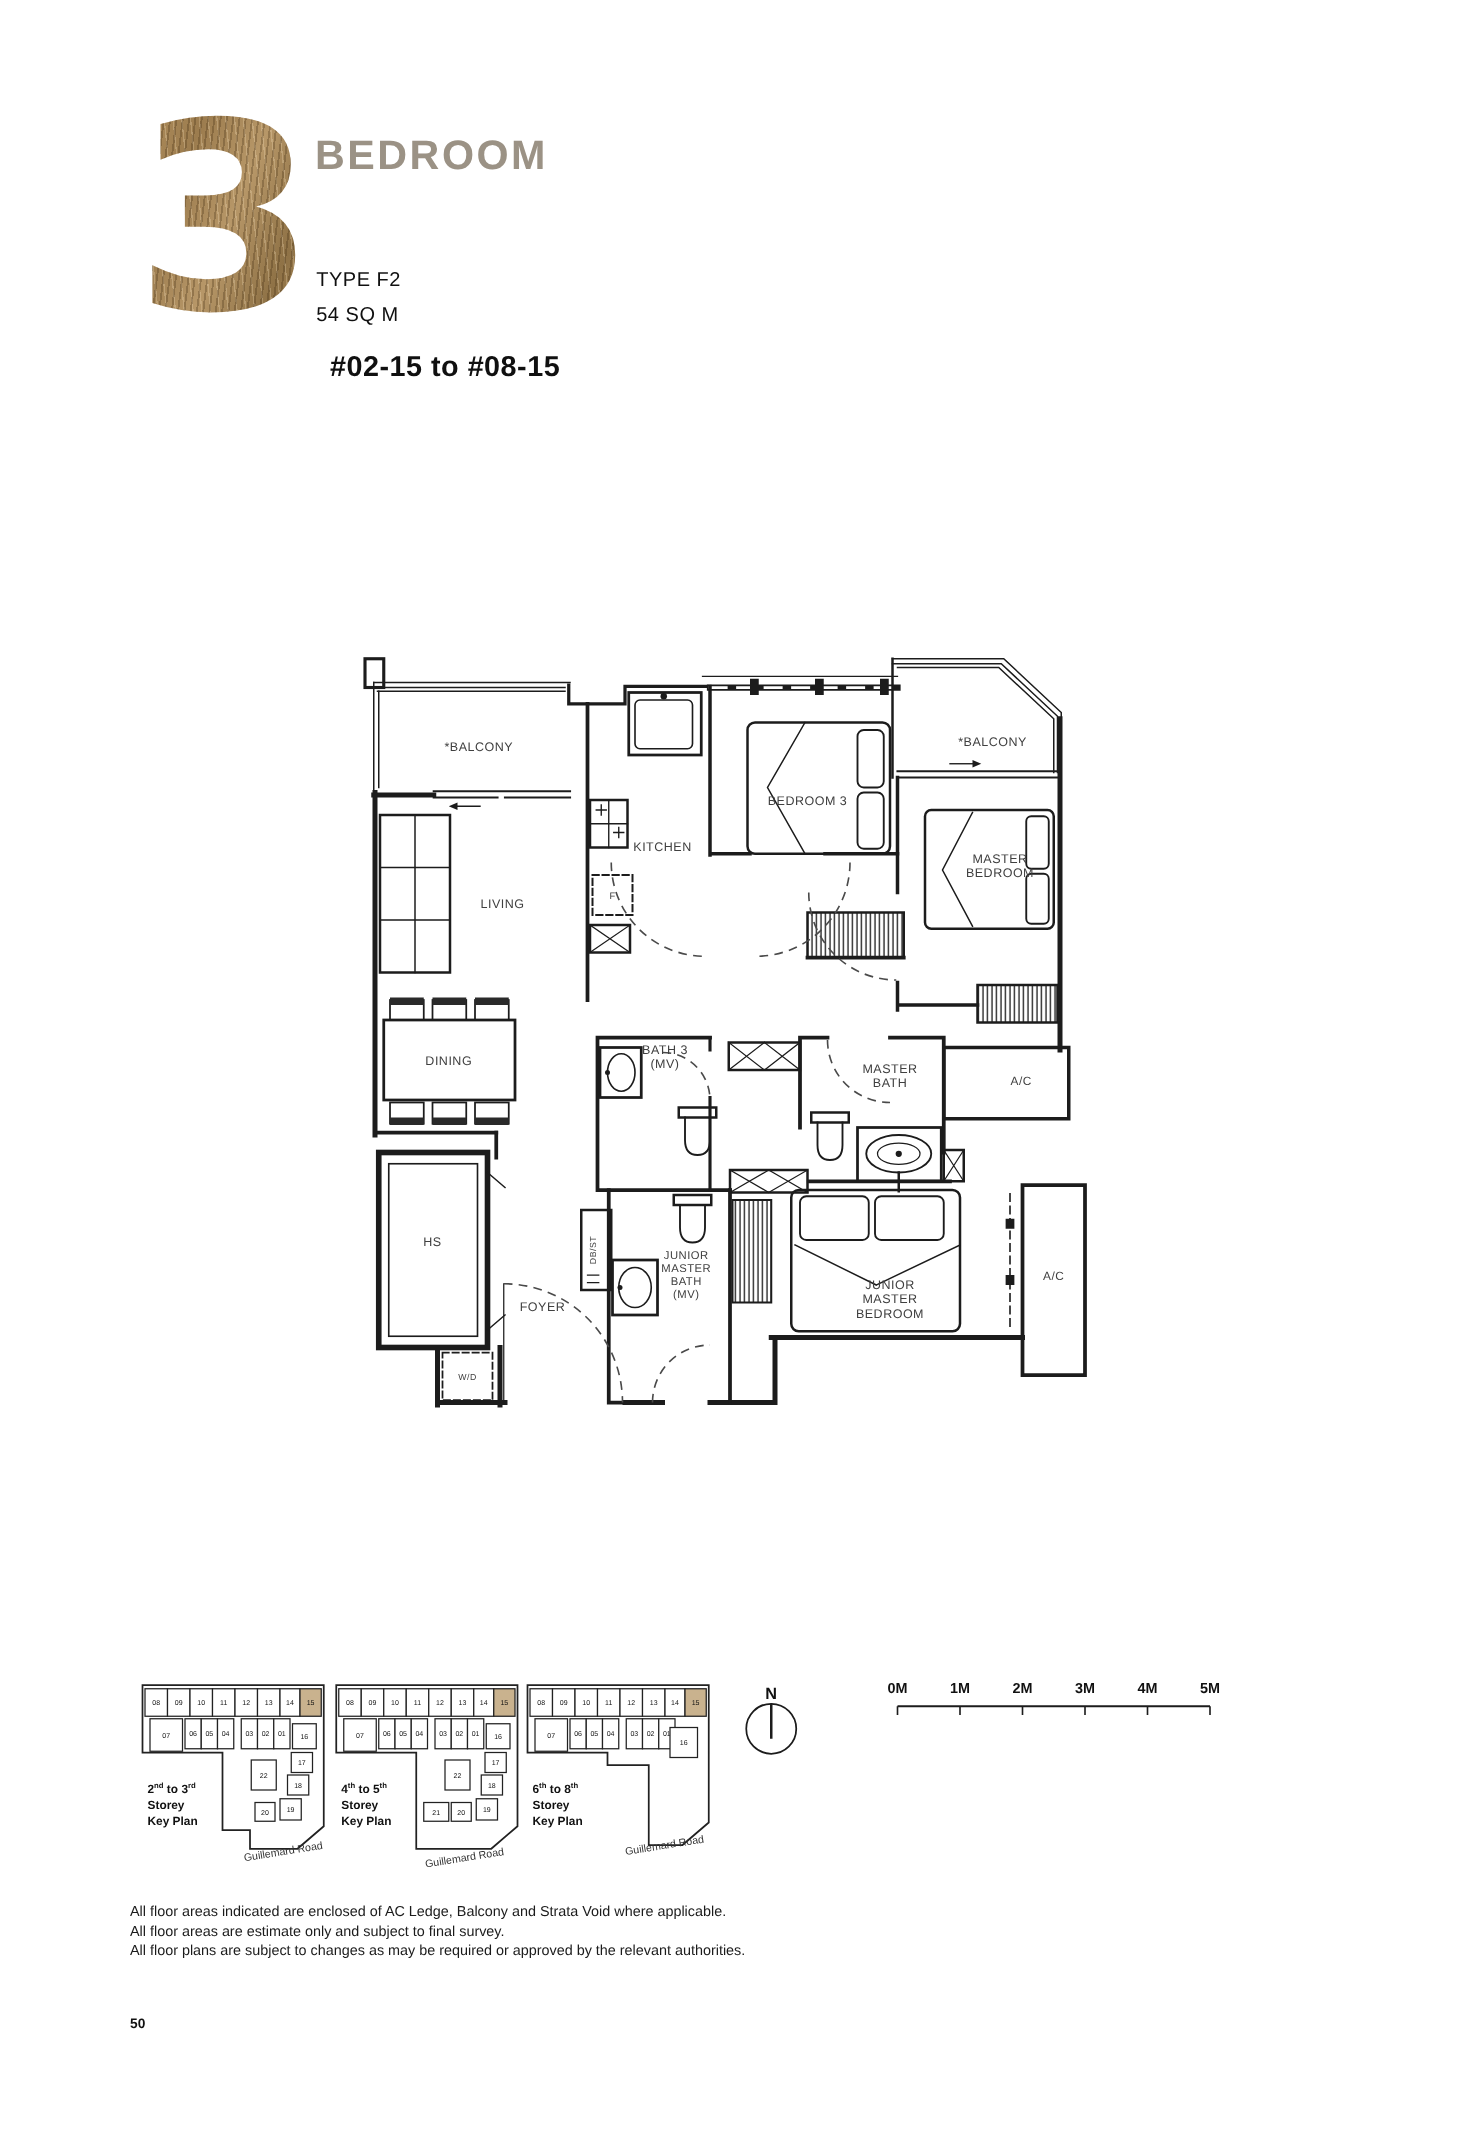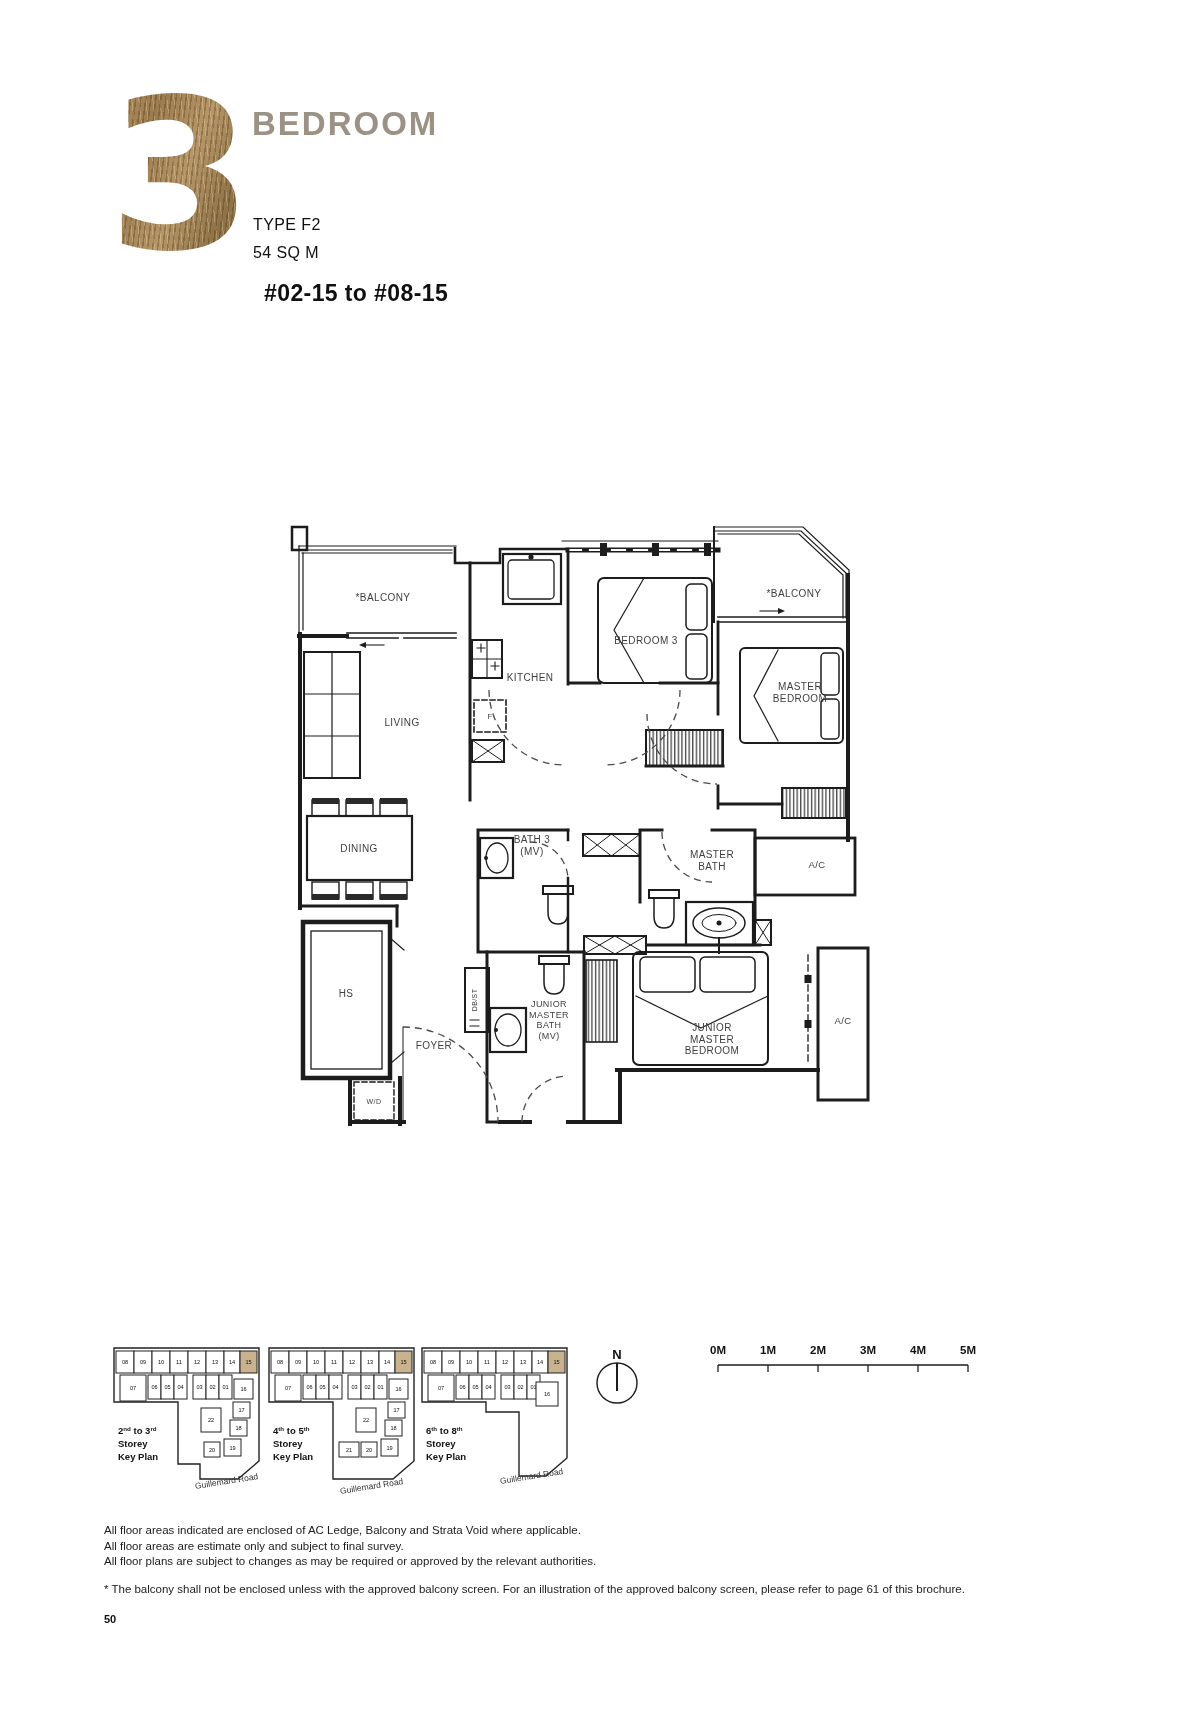--- a/index.html
+++ b/index.html
@@ -382,16 +382,15 @@
         <text x="6" y="114" font-size="9.5" font-weight="bold" fill="#111">Key Plan</text>
         <text x="112" y="133" font-size="8.5" fill="#333" text-anchor="middle" transform="rotate(-9 112 133)">Guillemard Road</text>
       </svg>
     </div>
 
   <div class="footnotes">
     <div>All floor areas indicated are enclosed of AC Ledge, Balcony and Strata Void where applicable.</div>
     <div>All floor areas are estimate only and subject to final survey.</div>
     <div>All floor plans are subject to changes as may be required or approved by the relevant authorities.</div>
   </div>
-  <div class="balcony-note">* The balcony shall not be enclosed unless with the approved balcony screen. For an illustration of the approved balcony screen, please refer to page 61 of this brochure.</div>
   <div class="pageno">50</div>
 
 </div>
 
 </body></html>

